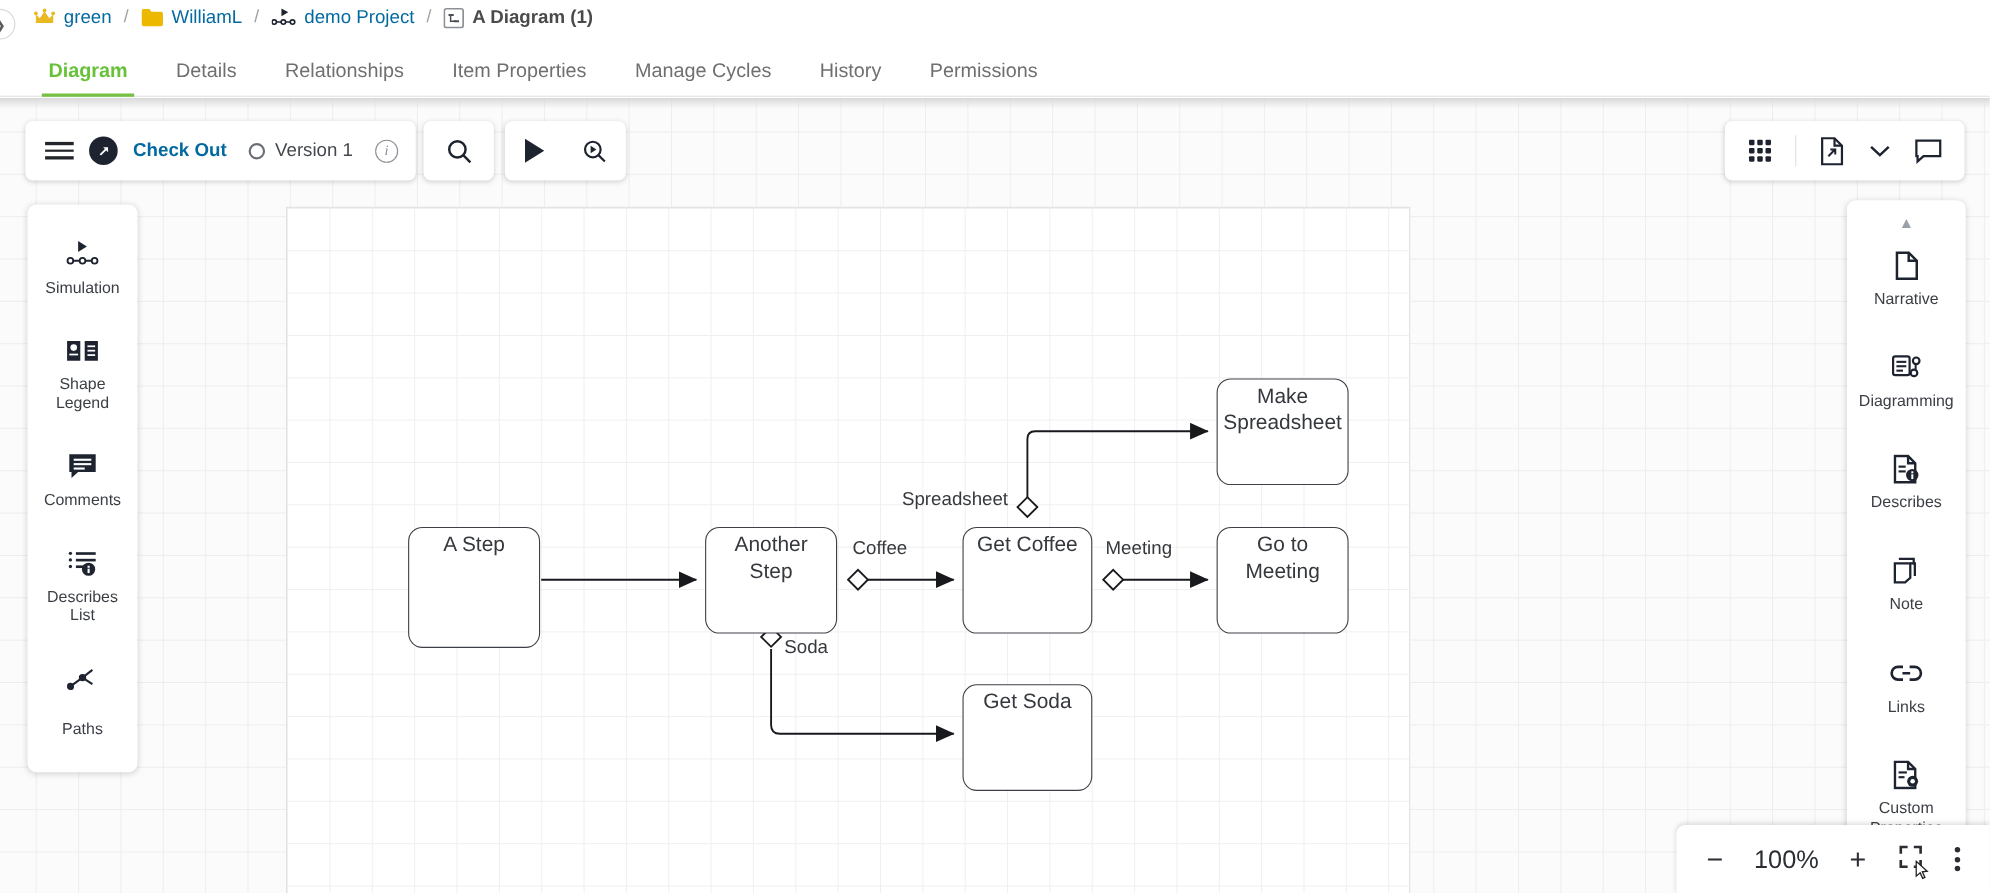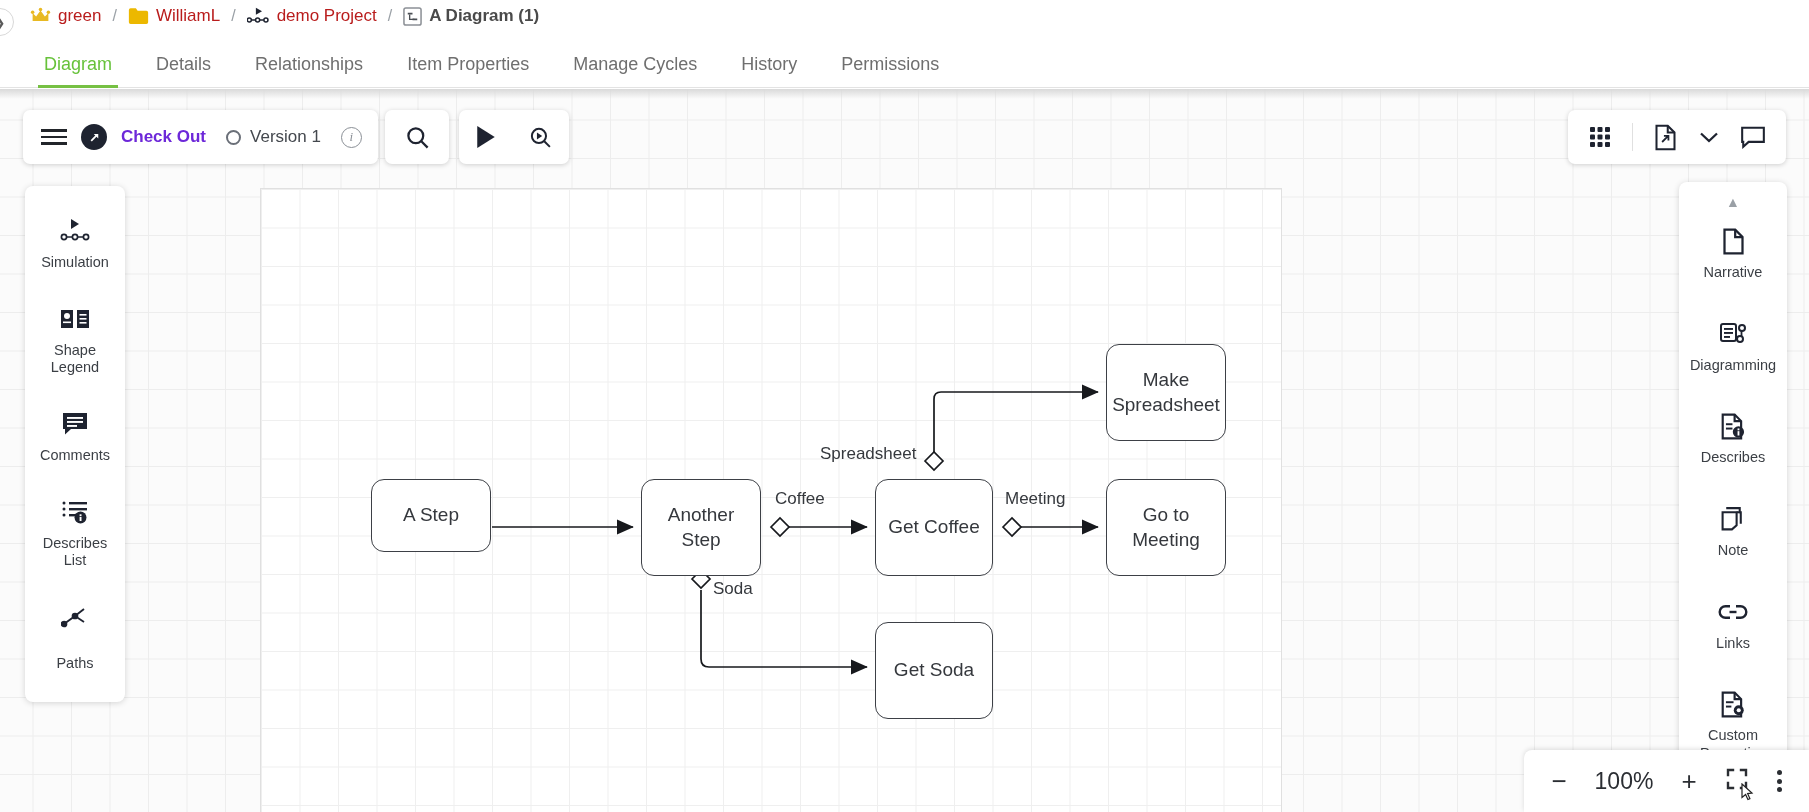--- a/index.html
+++ b/index.html
@@ -11,21 +11,21 @@
   }
   .app { position: relative; width: 1809px; height: 812px; }
 
   
   .breadcrumb {
     position: absolute; left: 0; top: 0; height: 32px;
     display: flex; align-items: center; gap: 0px;
     padding-left: 30px; font-size: 17px;
   }
   .crumb { display: flex; align-items: center; gap: 7px; }
-  .crumb-label { color: #b91c1c; white-space: nowrap; }
+  .crumb-label { color: #0369a1; white-space: nowrap; }
   .crumb.last .crumb-label { color: #4a4a4a; font-weight: bold; }
   .crumb-sep { color: #9aa0a6; margin: 0 11px; font-size: 16px; }
   .ic { display: inline-flex; align-items: center; justify-content: center; }
 
   
   .collapse-handle {
     position: absolute; left: -14px; top: 8px;
     width: 28px; height: 28px; border-radius: 50%;
     border: 1px solid #d8d8d8; background: #fff;
     display: flex; align-items: center; justify-content: center;
@@ -35,21 +35,21 @@
   
   .tabbar {
     position: absolute; left: 0; top: 36px; right: 0; height: 52px;
     display: flex; align-items: flex-end; padding-left: 22px;
     border-bottom: 1px solid #e3e3e3; background: #fff;
   }
   .tab {
     font-size: 18px; color: #6f6f6f; padding: 0 22px 12px 22px;
     white-space: nowrap; position: relative;
   }
-  .tab.active { color: #67c23a; font-weight: normal; }
+  .tab.active { color: #67c23a; font-weight: bold; }
   .tab.active:after {
     content: ""; position: absolute; left: 16px; right: 16px; bottom: -1px;
     height: 3px; background: #76c043;
   }
 
   
   .canvas {
     position: absolute; left: 0; top: 89px; right: 0; bottom: 0;
     background-color: #fbfbfb;
     background-image:
@@ -86,21 +86,21 @@
   .tb-play { left: 459px; top: 110px; width: 110px; justify-content: space-around; }
   .tb-right { right: 23px; top: 110px; padding: 0 20px; gap: 20px; }
 
   .tb-btn { display: flex; align-items: center; justify-content: center;
             color: #22252a; cursor: default; }
   .checkout-badge {
     width: 26px; height: 26px; border-radius: 50%; background: #1e2330;
     color: #fff; display: flex; align-items: center; justify-content: center;
     font-size: 15px;
   }
-  .checkout-label { font-size: 17px; font-weight: bold; color: #6d28d9; white-space: nowrap; }
+  .checkout-label { font-size: 17px; font-weight: bold; color: #0369a1; white-space: nowrap; }
   .version-wrap { display: flex; align-items: center; gap: 9px; margin-left: 6px; }
   .version-dot { width: 15px; height: 15px; border-radius: 50%; border: 2px solid #6a6f78; }
   .version-label { font-size: 17px; color: #44484e; white-space: nowrap; }
   .info-circle {
     width: 21px; height: 21px; border-radius: 50%; border: 1.6px solid #8a8f96;
     color: #8a8f96; font-size: 13px; font-style: italic;
     display: flex; align-items: center; justify-content: center;
     font-family: "Liberation Serif", serif; margin-left: 6px;
   }
   .hamburger { display: flex; flex-direction: column; gap: 4px; }
@@ -140,21 +140,21 @@
   .zoom-val { font-size: 23px; color: #2b2e33; }
   .zoom-icn { font-size: 26px; color: #2b2e33; line-height: 1; }
   .kebab { display: flex; flex-direction: column; gap: 3.5px; }
   .kebab i { width: 5px; height: 5px; border-radius: 50%; background: #2b2e33; display: block; }
   .cursor-arrow { position: absolute; right: 55px; bottom: 8px; color: #333; font-size: 15px; }
 
   
   .diagram { position: absolute; left: 0; top: 0; width: 100%; height: 100%; }
   .node {
     position: absolute; background: #fff; border: 1.6px solid #3d4046;
-    border-radius: 13px; display: flex; align-items: center; justify-content: center;
+    border-radius: 13px; display: flex; justify-content: center;
     text-align: center; font-size: 19px; color: #35383d; line-height: 1.28;
     padding: 4px 8px;
   }
   .edge-label {
     position: absolute; font-size: 17px; color: #35383d; white-space: nowrap;
     background: transparent;
   }
 </style>
 </head>
 <body>
@@ -250,21 +250,21 @@
       <g fill="#ffffff" stroke="#17191d" stroke-width="1.7">
 
         <path d="M771,438 l9,-9 l9,9 l-9,9 z"></path>
         <path d="M1003,438 l9,-9 l9,9 l-9,9 z"></path>
         <path d="M925,372 l9,-9 l9,9 l-9,9 z"></path>
         <path d="M692,490 l9,-9 l9,9 l-9,9 z"></path>
       </g>
     </svg>
 
     <div>
-      <div class="node" style="left:371px;top:390px;width:120px;height:73px;">
+      <div class="node" style="left:371px;top:390px;width:120px;height:110px;">
         <span>A Step</span>
       </div>
       <div class="node" style="left:641px;top:390px;width:120px;height:97px;">
         <span>Another Step</span>
       </div>
       <div class="node" style="left:875px;top:390px;width:118px;height:97px;">
         <span>Get Coffee</span>
       </div>
       <div class="node" style="left:1106px;top:255px;width:120px;height:97px;">
         <span>Make Spreadsheet</span>

